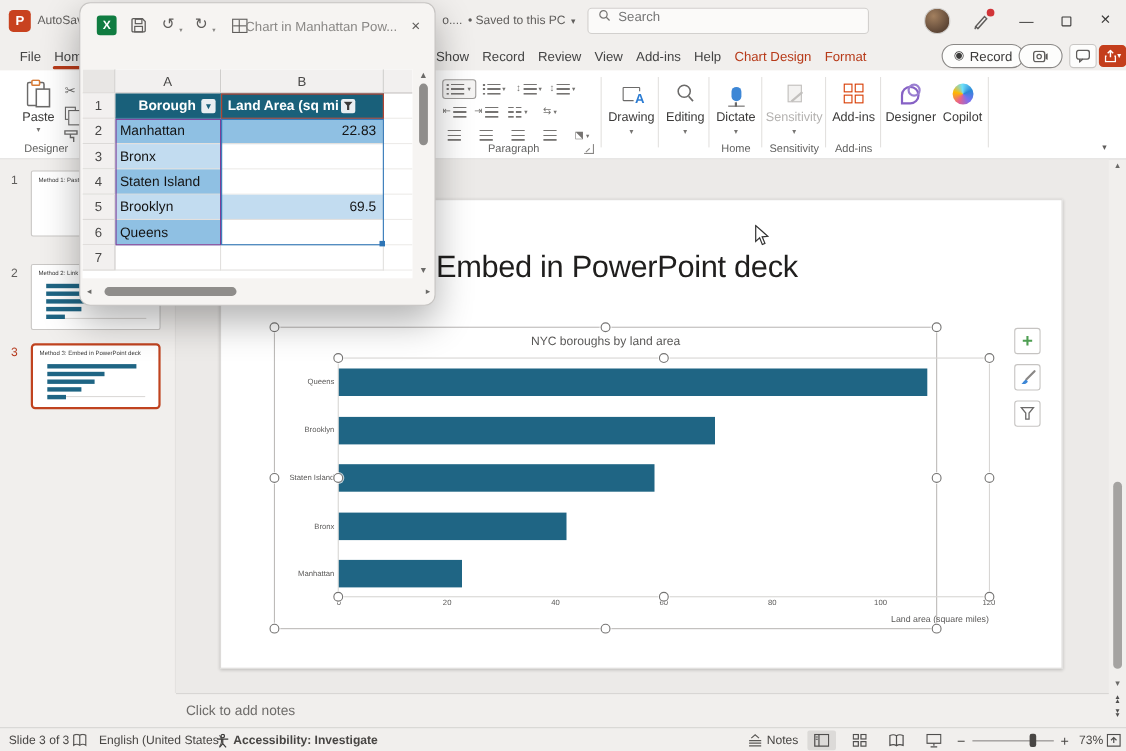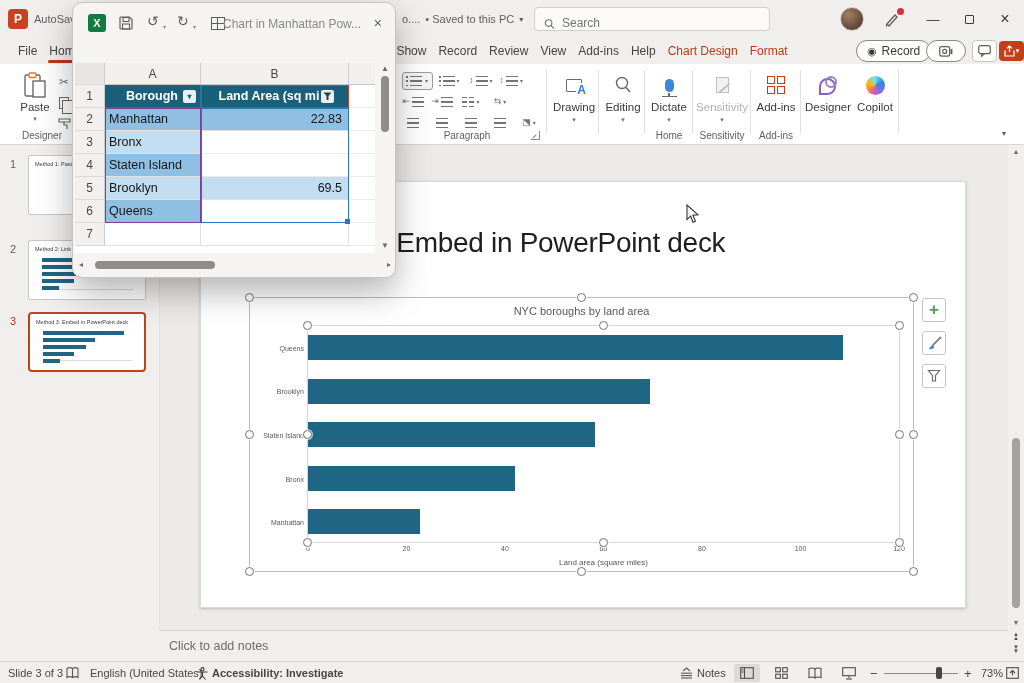--- a/index.html
+++ b/index.html
@@ -5,21 +5,21 @@
 *{margin:0;padding:0;box-sizing:border-box}
 html,body{width:1024px;height:683px;overflow:hidden}
 body{font-family:"Liberation Sans",sans-serif;background:#f1efed;position:relative;color:#3b3a39;font-size:12px}
 svg{display:block}
 
 #titlebar{position:absolute;top:0;left:0;width:100%;height:38px;background:#f1efed}
 #pptlogo{position:absolute;left:8px;top:9px;width:20px;height:20px;background:#c8421f;border-radius:4px;color:#fff;font-weight:bold;font-size:12px;display:flex;align-items:center;justify-content:center}
 #autosave{position:absolute;left:34px;top:13px;font-size:11px;color:#605e5c;white-space:nowrap}
 #docstatus{position:absolute;left:402px;top:13px;font-size:11px;color:#605e5c;display:flex;gap:5px;align-items:center;white-space:nowrap}
 #docstatus .chev{font-size:8px;color:#605e5c}
-#searchbox{position:absolute;left:534px;top:7px;width:236px;height:24px;background:#fbfaf9;border:1px solid #d2d0ce;border-radius:4px;display:flex;align-items:flex-end;padding:0 9px;gap:7px}
+#searchbox{position:absolute;left:534px;top:7px;width:256px;height:24px;background:#fbfaf9;border:1px solid #d2d0ce;border-radius:4px;display:flex;align-items:flex-start;padding:0 9px;gap:7px}
 #searchbox input{border:none;outline:none;background:transparent;font-size:12px;color:#6b6a68;width:100%;font-family:inherit}
 #avatar{position:absolute;left:840px;top:7px;width:24px;height:24px;border-radius:50%;background:radial-gradient(circle at 35% 30%,#a3805f,#5d4636 72%);border:1px solid #d0cecc}
 #presenter{position:absolute;left:884px;top:11px;width:18px;height:18px}
 #presenter .reddot{position:absolute;right:-2px;top:-3px;width:7px;height:7px;background:#d13438;border-radius:50%}
 .winbtn{position:absolute;top:0;width:34px;height:38px;display:flex;align-items:center;justify-content:center;font-size:13px;color:#3b3a39}
 .restorebox{width:9px;height:9px;border:1px solid #3b3a39;border-radius:1px}
 
 #tabrow{position:absolute;top:38px;left:0;width:100%;height:26px}
 #tabs{position:absolute;left:18px;top:0;display:flex;gap:12px;height:26px;align-items:center}
 .tab{font-size:12px;color:#444;position:relative;white-space:nowrap;cursor:default}
@@ -76,29 +76,29 @@
 .thumb.sel{border:2px solid #c0431f;border-radius:4px}
 .ttitle{position:absolute;left:6px;top:5px;font-size:5.5px;color:#3a3a3a;white-space:nowrap}
 .minichart{position:absolute;left:13px;top:17px;right:12px;bottom:9px;border-bottom:1px solid #dcdad8}
 .minichart .mini-bar{height:4px;margin-bottom:3px;background:#1f6584}
 .minichart.sm{left:58%;top:32%;right:8%;bottom:18%;border-bottom:none}
 .minichart.sm .mini-bar{height:2px;margin-bottom:1.6px}
 
 #slidearea{position:absolute;left:160px;top:145px;right:16px;bottom:53px;background:#eceae8}
 #slide{position:absolute;left:40px;top:36px;width:766px;height:427px;background:#fff;box-shadow:0 1px 3px rgba(0,0,0,.2);border:1px solid #dddbd9}
 #slidetitle{position:absolute;left:66px;top:45px;font-size:28px;color:#1f1e1d;letter-spacing:-.3px;white-space:nowrap}
-#chartframe{position:absolute;left:48px;top:115px;width:665px;height:275px;border:1px solid #bdbbb9;background:#fff}
+#chartframe{position:absolute;left:48px;top:115px;width:603px;height:275px;border:1px solid #bdbbb9;background:#fff}
 #charttitle{position:absolute;top:7px;width:100%;text-align:center;font-size:11px;color:#595857}
 #plot{position:absolute;left:57px;top:27px;width:593px;height:218px;border:1px solid #d8d6d4}
 .bar-row{position:relative;height:43.6px}
 .bar-row .bar{position:absolute;left:0;top:9px;height:25px}
 .bar-label{position:absolute;left:-58px;width:54px;top:50%;transform:translateY(-50%);text-align:right;font-size:7px;color:#5a5958}
 #xaxis{position:absolute;left:0;top:100%;width:100%;height:12px}
 #xaxis .tick{position:absolute;top:3px;transform:translateX(-50%);font-size:7px;color:#5a5958}
-#xaxislabel{position:absolute;top:calc(100% + 16px);width:100%;text-align:center;font-size:8px;color:#5a5958}
+#xaxislabel{position:absolute;top:calc(100% + 16px);width:100%;text-align:right;font-size:8px;color:#5a5958}
 .hdl{position:absolute;width:9px;height:9px;border-radius:50%;background:#fff;border:1px solid #757473;box-shadow:0 0 0 1px rgba(255,255,255,.7);z-index:5}
 .cbtn{position:absolute;left:721px;width:24px;height:24px;background:#fff;border:1px solid #c6c4c2;border-radius:3px;display:flex;align-items:center;justify-content:center}
 .cbtn .plus{color:#4e9e52;font-size:17px;font-weight:bold;line-height:1;margin-top:-2px}
 
 #notesbar{position:absolute;left:160px;right:16px;top:630px;height:31px;background:#f1efed;border-top:1px solid #d8d6d4;display:flex;align-items:center;padding-left:9px;font-size:12.5px;color:#6e6c6a}
 #statusbar{position:absolute;left:0;right:0;bottom:0;height:22px;background:#f1efed;border-top:1px solid #d8d6d4;font-size:11px;color:#484644}
 .sbitem{position:absolute;top:0;height:22px;display:flex;align-items:center;gap:4px;white-space:nowrap}
 .viewbtn{position:absolute;top:2px;width:26px;height:18px;display:flex;align-items:center;justify-content:center;border-radius:2px}
 .viewbtn.active{background:#dcdad8}
 #zoomtrack{position:absolute;left:884px;top:10.5px;width:74px;height:1.4px;background:#8a8886}
@@ -585,21 +585,21 @@
       <div class="xcell xcolh" style="width:96px">A</div>
       <div class="xcell xcolh" style="width:148px">B</div>
       <div class="xcell xcolh" style="flex:1;border-right:none"></div>
     </div>
     <div class="xrow">
       <div class="xcell xnum">1</div>
       <div class="xcell xa th" style="justify-content:flex-end">
           <span>Borough</span>
           <span class="fbox">▾</span>
         </div>
-      <div class="xcell xb th" style="justify-content:center;padding-right:2px">
+      <div class="xcell xb th" style="justify-content:flex-start;padding-right:2px">
           <span style="overflow:hidden;white-space:nowrap">Land Area (sq mi</span>
           <span class="fbox" style="margin-left:2px">
             <svg width="9" height="9" viewBox="0 0 9 9">
               <path d="M0.5 0.5 H8.5 L5.5 4 V8 H3.5 V4 Z" fill="#3b3a39"></path>
             </svg>
           </span>
         </div>
       <div class="xcell xc"></div>
     </div>
     <div class="xrow">

